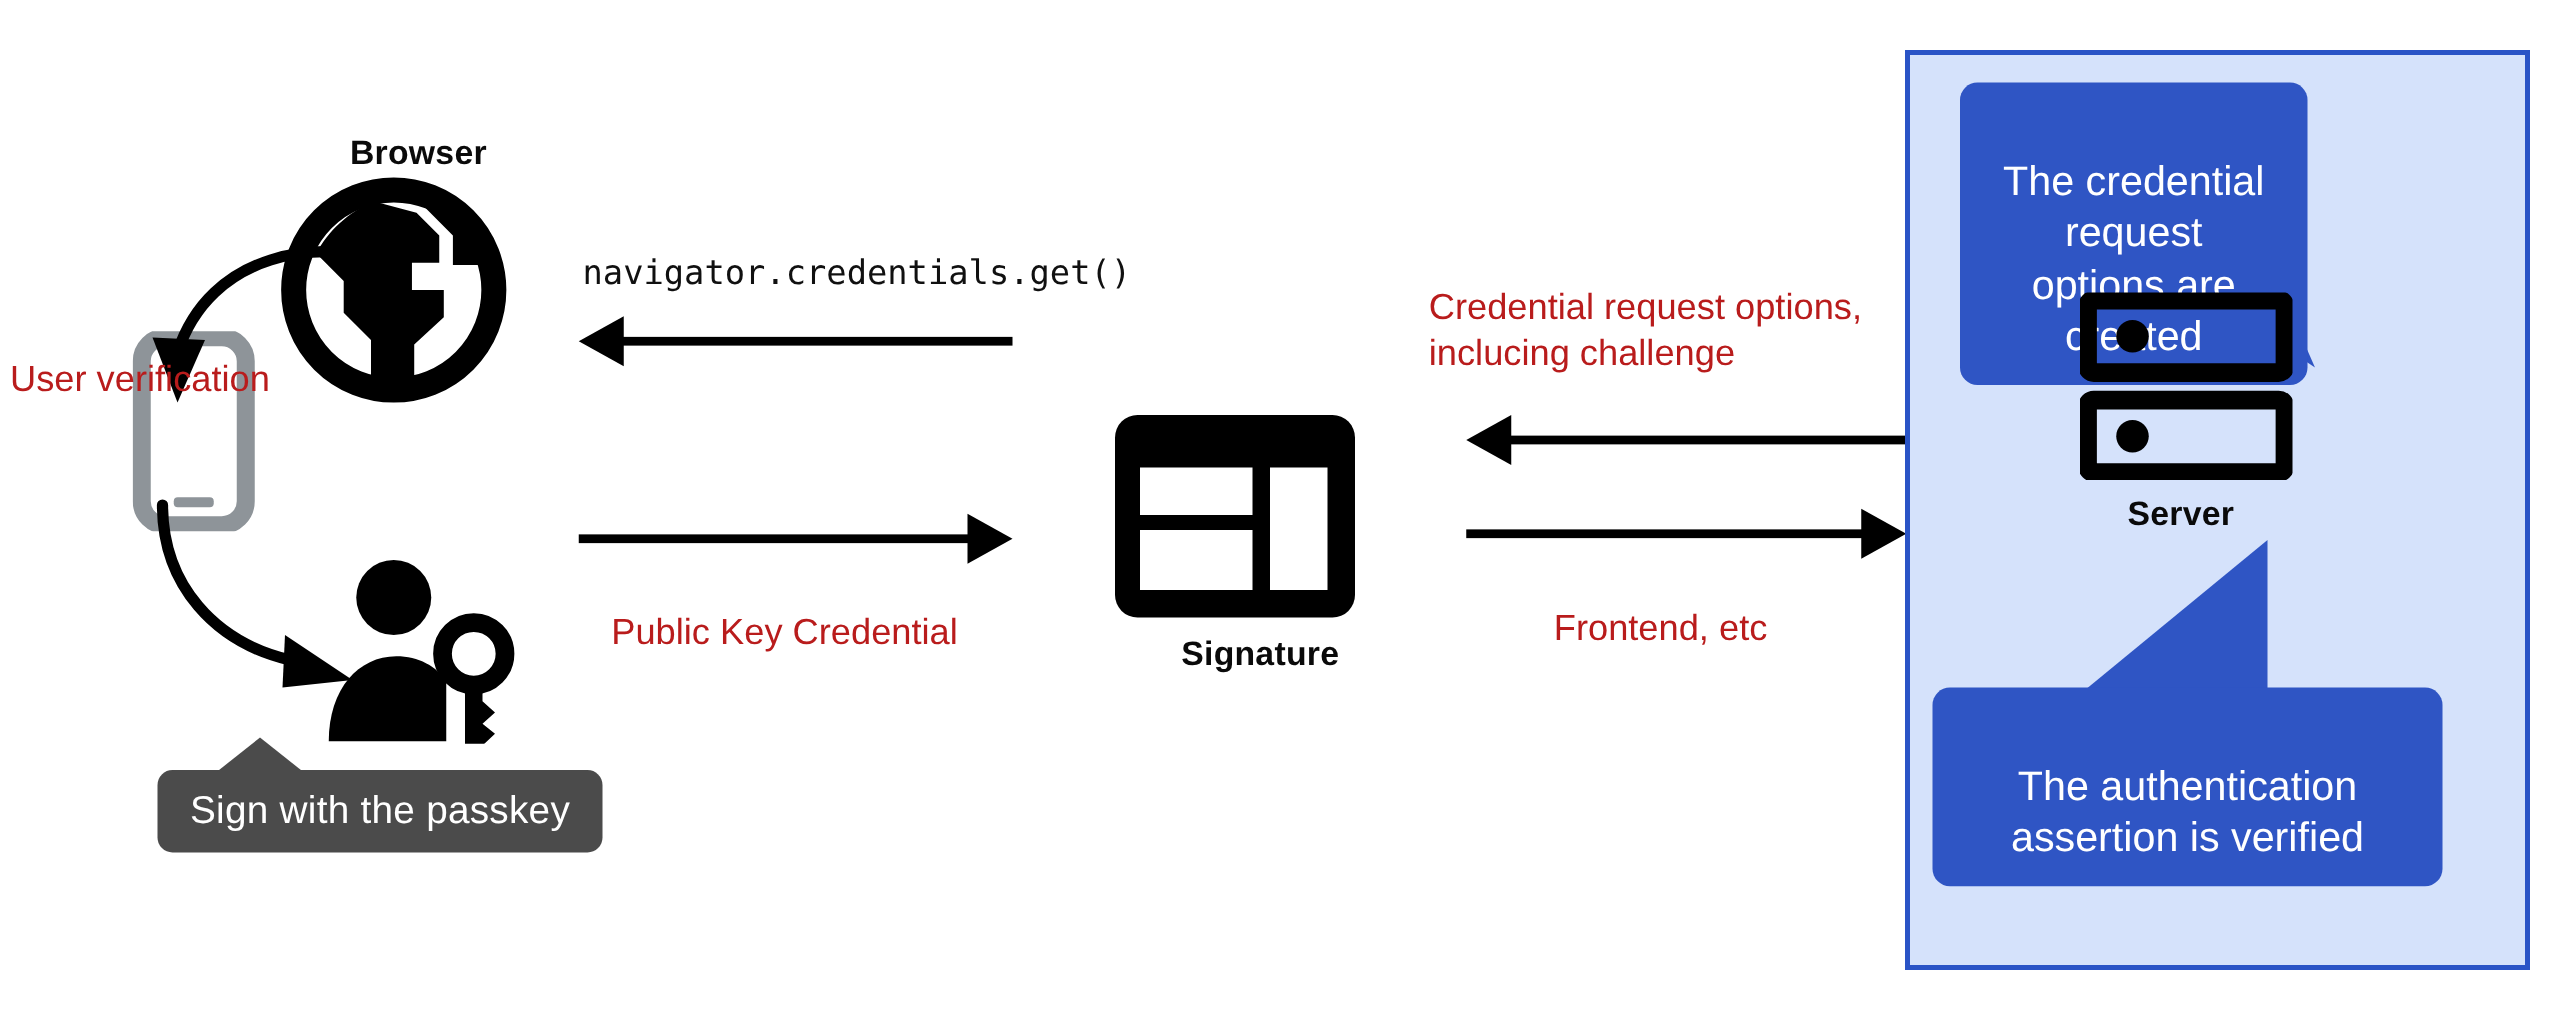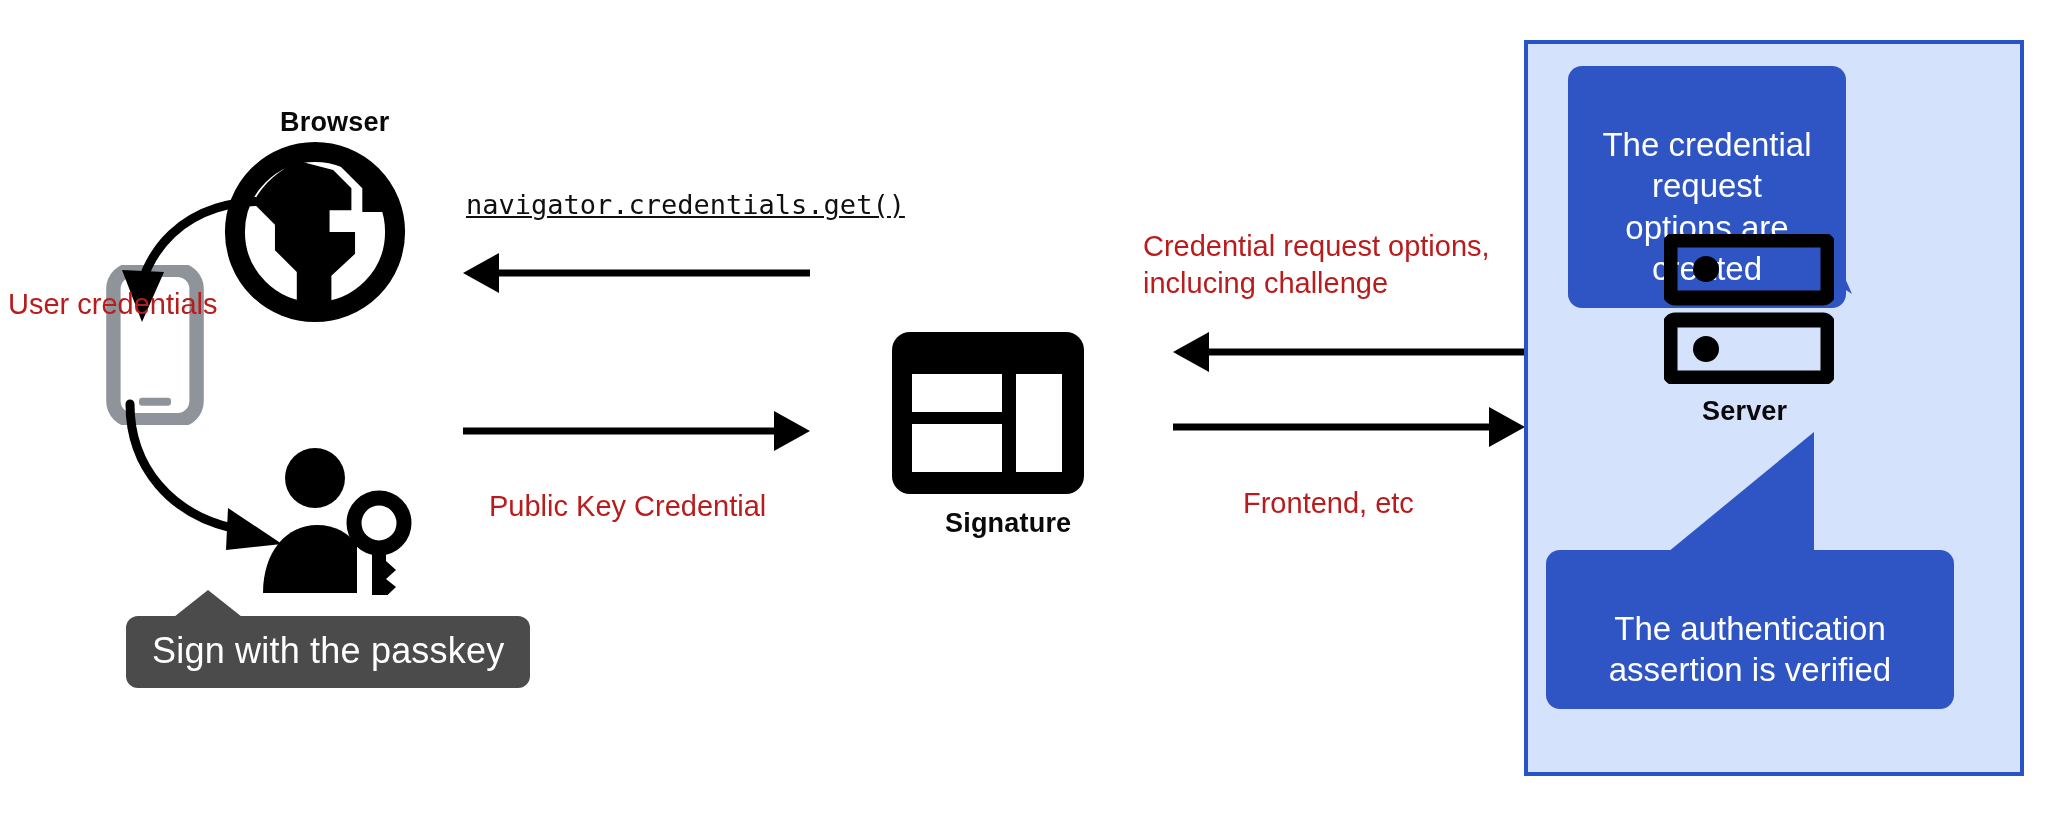--- a/index.html
+++ b/index.html
@@ -25,21 +25,21 @@
   .arrow .shaft{position:absolute;background:#000;height:7px;top:50%;transform:translateY(-50%);}
   .arrow .head{position:absolute;width:0;height:0;top:50%;transform:translateY(-50%);}
   .arrow.left .head{border-top:20px solid transparent;border-bottom:20px solid transparent;border-right:36px solid #000;left:0;}
   .arrow.left .shaft{left:33px;right:0;}
   .arrow.right .head{border-top:20px solid transparent;border-bottom:20px solid transparent;border-left:36px solid #000;right:0;}
   .arrow.right .shaft{left:0;right:33px;}
 
   
   .tip-dark{
     position:absolute;background:#4b4b4b;color:#fff;border-radius:12px;
-    font-size:36px;padding:14px 26px 16px;letter-spacing:.2px;
+    font-size:31px;padding:14px 26px 16px;letter-spacing:.2px;
     white-space:nowrap;
   }
   .tip-dark .nub{
     position:absolute;top:-26px;left:48px;width:0;height:0;
     border-left:34px solid transparent;border-right:34px solid transparent;
     border-bottom:27px solid #4b4b4b;
   }
 
   
   #server-panel{
@@ -77,35 +77,35 @@
   <svg class="icon" style="left:96px;top:190px;" width="230" height="150" viewBox="0 0 230 150">
     <path d="M222 22 C160 -2 72 12 46 92" fill="none" stroke="#000" stroke-width="9" stroke-linecap="round"></path>
     <path d="M46 132 L26 80 L68 82 Z" fill="#000"></path>
   </svg>
 
   <svg class="icon" style="left:120px;top:398px;" width="230" height="160" viewBox="0 0 230 160">
     <path d="M10 6 C10 70 52 116 112 130" fill="none" stroke="#000" stroke-width="9" stroke-linecap="round"></path>
     <path d="M162 146 L108 110 L106 152 Z" fill="#000"></path>
   </svg>
 
-  <div class="abs lbl" style="left:8px;top:286px;">User credentials</div>
+  <div class="abs lbl" style="left:8px;top:286px;">User verification</div>
 
   <svg class="icon" style="left:255px;top:445px;" width="160" height="150" viewBox="0 0 160 150">
     <circle cx="60" cy="33" r="30" fill="#000"></circle>
     <path d="M8 148 C8 106 32 80 62 80 C80 80 94 88 102 100 L102 148 Z" fill="#000"></path>
     <circle cx="124" cy="78" r="25" fill="none" stroke="#000" stroke-width="15"></circle>
     <path d="M117 99 L131 99 L131 116 L141 125 L131 134 L141 142 L124 158 L117 150 Z" fill="#000"></path>
   </svg>
 
   <div class="tip-dark" style="left:126px;top:616px;">
     <div class="nub"></div>
     <span>Sign with the passkey</span>
   </div>
 
-  <div class="abs mono" style="left:466px;top:189px;text-decoration:underline;">navigator.credentials.get()</div>
+  <div class="abs mono" style="left:466px;top:203px;">navigator.credentials.get()</div>
 
   <div class="arrow left" style="left:463px;top:252px;width:347px;height:42px;">
     <span class="head"></span>
     <span class="shaft"></span>
   </div>
 
   <div class="arrow right" style="left:463px;top:410px;width:347px;height:42px;">
     <span class="shaft"></span>
     <span class="head"></span>
   </div>

